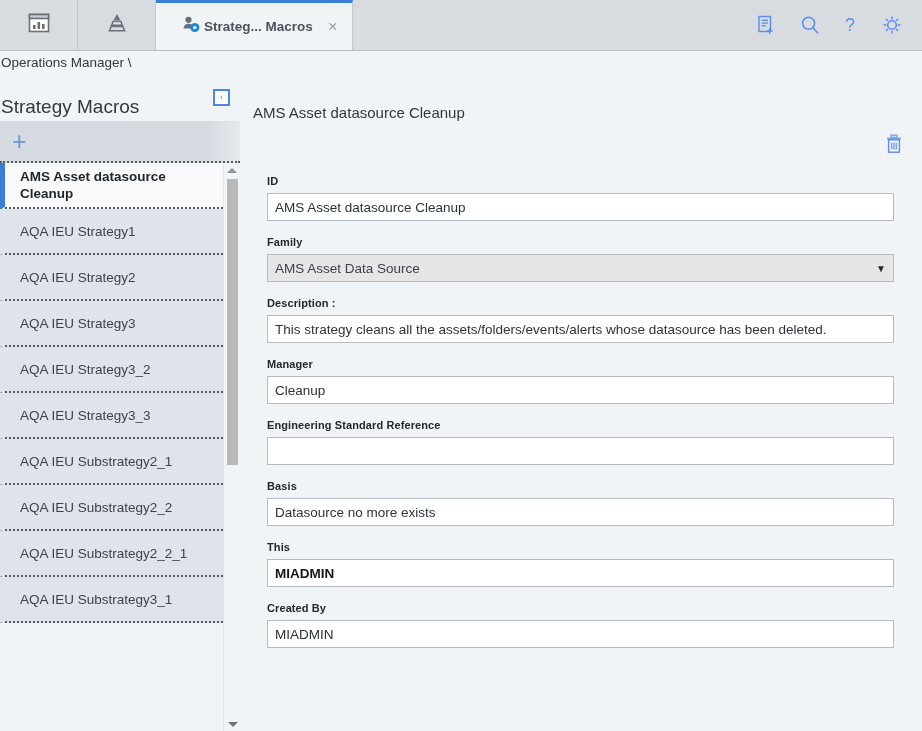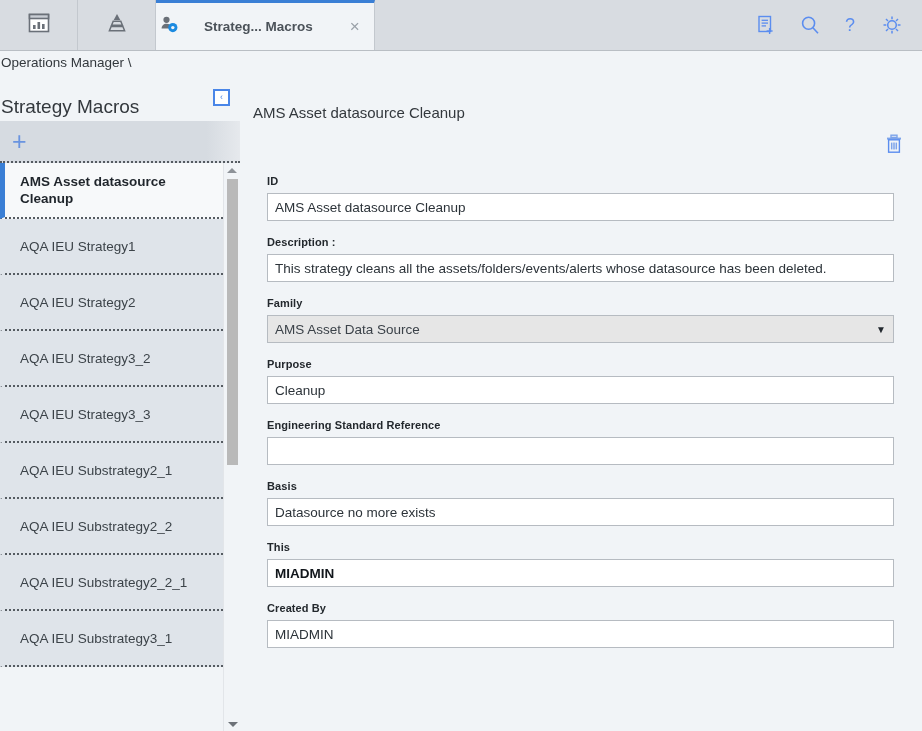--- a/index.html
+++ b/index.html
@@ -19,25 +19,25 @@
     display: flex; align-items: stretch;
   }
   .appbtn {
     width: 78px; height: 50px;
     display: flex; align-items: center; justify-content: center;
     border-right: 1px solid #c3c8ce;
     cursor: pointer;
   }
   .tab {
     height: 50px; min-width: 180px;
-    padding: 0 14px 0 4px;
+    padding: 0 14px 0 26px;
     background: #f1f4f7;
     border-top: 3px solid #3a7fd5;
     border-right: 1px solid #c3c8ce;
-    display: flex; align-items: center; gap: 25px;
+    display: flex; align-items: center; gap: 3px;
     cursor: pointer;
   }
   .tab-label {
     font-size: 13.5px; font-weight: bold; color: #4b5259;
     white-space: nowrap;
   }
   .tab-close {
     margin-left: 12px; font-size: 17px; color: #9aa1a8;
     line-height: 1; cursor: pointer;
   }
@@ -87,21 +87,21 @@
 
   .list-wrap {
     position: relative;
     height: 568px; width: 240px;
     overflow: hidden;
   }
   .list {
     width: 223px;
   }
   .list-item {
-    height: 56px;
+    height: 46px;
     background: #dfe4ea;
     border-bottom: 2px dotted #555b61;
     border-left: 5px solid transparent;
     display: flex; align-items: center;
     padding-left: 15px;
     font-size: 13.5px; color: #3c4349;
     cursor: pointer;
   }
   .list-item.selected {
     background: #f7f9fa;
@@ -283,20 +283,23 @@
           <span class="item-label">AMS Asset datasource
 Cleanup</span>
         </div>
         <div class="list-item">
           <span class="item-label">AQA IEU Strategy1</span>
         </div>
         <div class="list-item">
           <span class="item-label">AQA IEU Strategy2</span>
         </div>
         <div class="list-item">
+          <span class="item-label">AQA IEU Strategy3</span>
+        </div>
+        <div class="list-item">
           <span class="item-label">AQA IEU Strategy3_2</span>
         </div>
         <div class="list-item">
           <span class="item-label">AQA IEU Strategy3_3</span>
         </div>
         <div class="list-item">
           <span class="item-label">AQA IEU Substrategy2_1</span>
         </div>
         <div class="list-item">
           <span class="item-label">AQA IEU Substrategy2_2</span>
@@ -338,34 +341,34 @@
   </div>
 
   <div class="form">
       <div class="field">
         <div class="field-label">ID</div>
         <div class="field-input">
           <span>AMS Asset datasource Cleanup</span>
         </div>
       </div>
       <div class="field">
-        <div class="field-label">Description :</div>
-        <div class="field-input">
-          <span>This strategy cleans all the assets/folders/events/alerts whose datasource has been deleted.</span>
-        </div>
-      </div>
-      <div class="field">
         <div class="field-label">Family</div>
         <div class="field-input select">
           <span>AMS Asset Data Source</span>
           <span class="caret">▼</span>
         </div>
       </div>
       <div class="field">
-        <div class="field-label">Purpose</div>
+        <div class="field-label">Description :</div>
+        <div class="field-input">
+          <span>This strategy cleans all the assets/folders/events/alerts whose datasource has been deleted.</span>
+        </div>
+      </div>
+      <div class="field">
+        <div class="field-label">Manager</div>
         <div class="field-input">
           <span>Cleanup</span>
         </div>
       </div>
       <div class="field">
         <div class="field-label">Engineering Standard Reference</div>
         <div class="field-input">
           <span></span>
         </div>
       </div>

